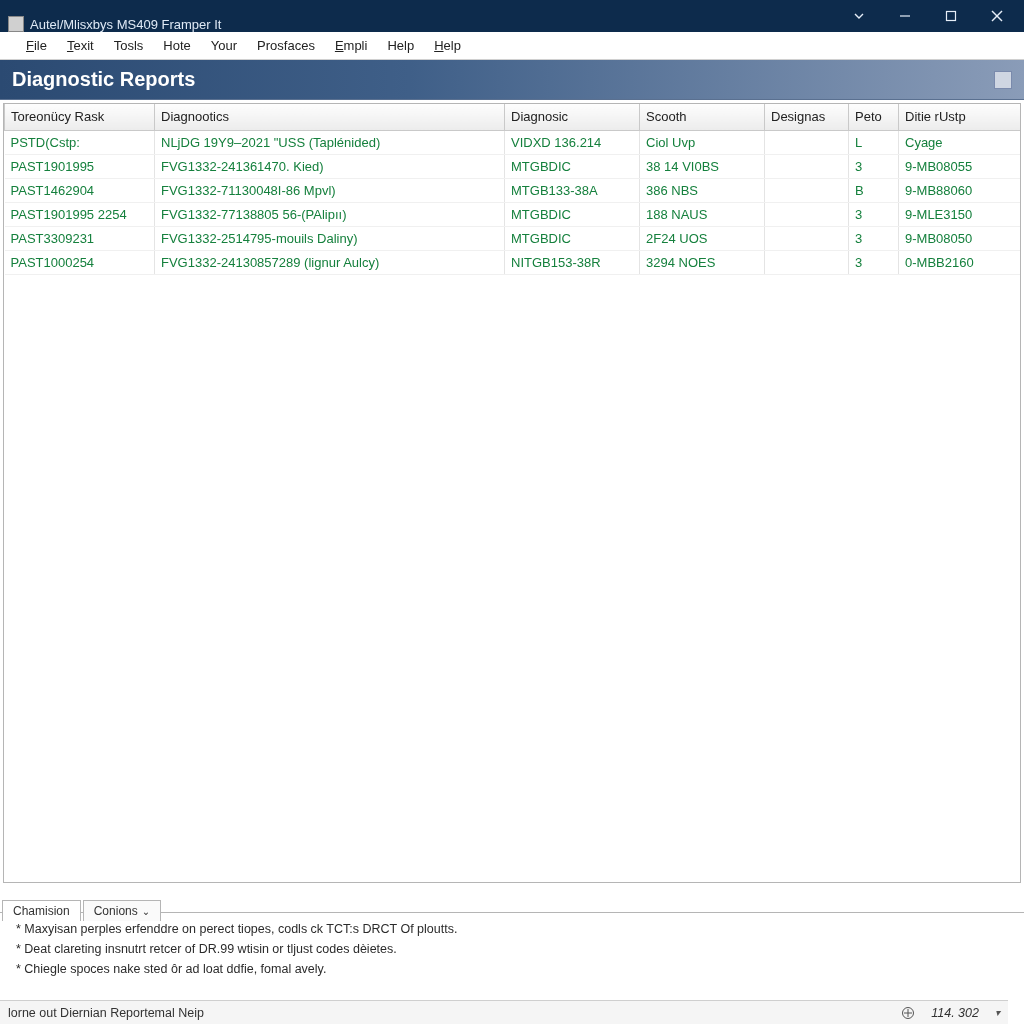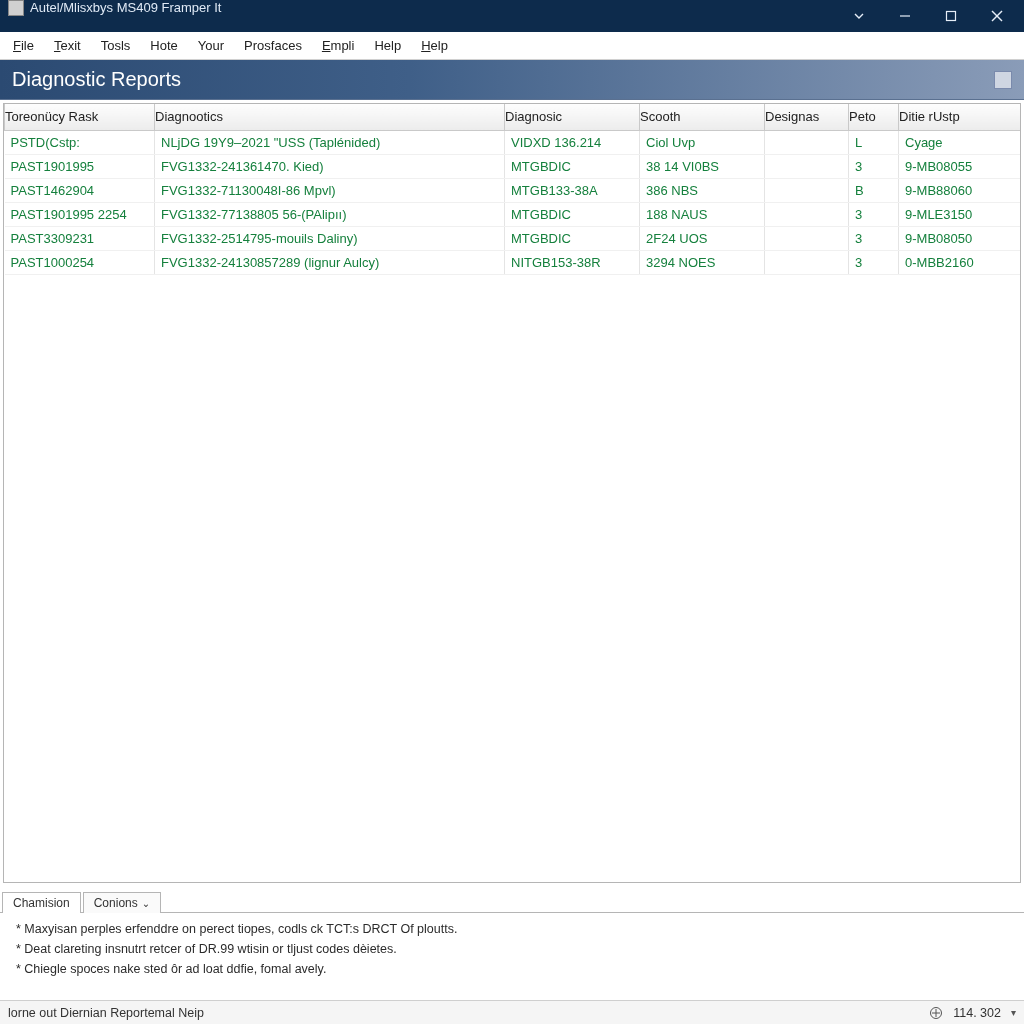--- a/index.html
+++ b/index.html
@@ -1,39 +1,39 @@
 <!DOCTYPE html>
 <html><head>
 <meta charset="utf-8">
 <style>
   * { box-sizing: border-box; margin: 0; padding: 0; }
   html, body { width: 1024px; height: 1024px; font-family: "Segoe UI", Tahoma, sans-serif; font-size: 13px; overflow: hidden; background: #fff; }
-  .titlebar { height: 32px; background: #0d2b4c; color: #e6eef8; display: flex; align-items: flex-start; padding: 0 4px; }
+  .titlebar { height: 32px; background: #0d2b4c; color: #e6eef8; display: flex; align-items: flex-end; padding: 0 4px; }
   .titlebar .app-icon { width: 16px; height: 16px; margin: 0 6px 0 4px; background: #d0d0d0; border: 1px solid #888; display: inline-block; }
   .titlebar .title { flex: 1; font-size: 13px; color: #dfe9f5; }
   .titlebar .wbtn { width: 46px; height: 32px; display: flex; align-items: center; justify-content: center; color: #e6eef8; cursor: pointer; }
   .titlebar .wbtn svg { stroke: #e6eef8; }
-  .menubar { height: 28px; background: #fff; display: flex; align-items: center; padding: 0 3px; border-bottom: 1px solid #d0d0d0; }
+  .menubar { height: 28px; background: #fff; display: flex; align-items: center; padding: 0 16px; border-bottom: 1px solid #d0d0d0; }
   .menubar .mitem { padding: 4px 10px; cursor: pointer; color: #222; }
   .menubar .mitem .ul { text-decoration: underline; }
   .section-hdr { height: 40px; background: linear-gradient(90deg, #2b4a72 0%, #3f5f88 40%, #8a9cb8 100%); color: #fff; display: flex; align-items: center; padding: 0 12px; justify-content: space-between; border-bottom: 1px solid #5a7090; }
-  .section-hdr .lbl { font-size: 20px; font-weight: 400; }
+  .section-hdr .lbl { font-size: 20px; font-weight: 700; }
   .section-hdr .hdr-ico { width: 18px; height: 18px; background: #cfd6e2; border: 1px solid #7a8aac; }
   .table-wrap { border: 1px solid #b5b5b5; margin: 3px 3px 0 3px; height: 780px; background: #fff; overflow: hidden; }
   table { border-collapse: collapse; width: 100%; table-layout: fixed; }
-  th { background: linear-gradient(#fdfdfd, #ececec); border: 1px solid #c9c9c9; border-top: none; padding: 4px 0; text-align: left; font-weight: 400; color: #222; height: 26px; }
+  th { background: linear-gradient(#fdfdfd, #ececec); border: 1px solid #c9c9c9; border-top: none; padding: 4px 6px; text-align: left; font-weight: 400; color: #222; height: 26px; }
   td { border-right: 1px solid #e4e4e4; border-bottom: 1px solid #f0f0f0; padding: 3px 6px; color: #15803d; height: 24px; white-space: nowrap; overflow: hidden; }
   .col0 { width: 150px; } .col1 { width: 350px; } .col2 { width: 135px; } .col3 { width: 125px; } .col4 { width: 84px; } .col5 { width: 50px; } .col6 { width: 130px; margin-left: 11px; }
   .tabs { height: 26px; display: flex; align-items: flex-end; padding-left: 2px; border-bottom: 1px solid #b5b5b5; margin-top: 4px; }
-  .tab { border: 1px solid #b5b5b5; border-bottom: none; background: #fafafa; padding: 3px 10px; margin-right: 2px; font-size: 12px; color: #333; cursor: pointer; position: relative; top: 1px; }
+  .tab { border: 1px solid #b5b5b5; border-bottom: none; background: #fafafa; padding: 3px 10px; margin-right: 2px; font-size: 12px; color: #333; cursor: pointer; position: relative; top: 9px; }
   .tab.active { background: #fff; }
   .tab .chev { font-size: 10px; margin-left: 4px; }
   .notes { padding: 6px 16px; font-size: 12.5px; color: #2b2b2b; line-height: 1.6; background: #fff; }
-  .statusbar { position: absolute; bottom: 0; left: 0; right: 0; height: 24px; border-top: 1px solid #cfcfcf; background: #f5f5f5; display: flex; align-items: center; justify-content: space-between; padding: 0 8px; font-size: 12.5px; color: #333; }
-  .statusbar .right { display: flex; align-items: center; gap: 10px; }
+  .statusbar { position: absolute; bottom: 0; left: 0; right: 16px; height: 24px; border-top: 1px solid #cfcfcf; background: #f5f5f5; display: flex; align-items: center; justify-content: space-between; padding: 0 8px; font-size: 12.5px; color: #333; }
+  .statusbar .right { display: flex; align-items: center; gap: 16px; font-style: italic; }
   .statusbar .ico { width: 14px; height: 14px; display: inline-block; }
 </style>
 </head>
 <body>
 
 <div class="titlebar">
   <span class="app-icon"></span>
   <span class="title">Autel/Mlisxbys MS409 Framper It</span>
   <div class="wbtn">
       <svg width="10" height="10">

